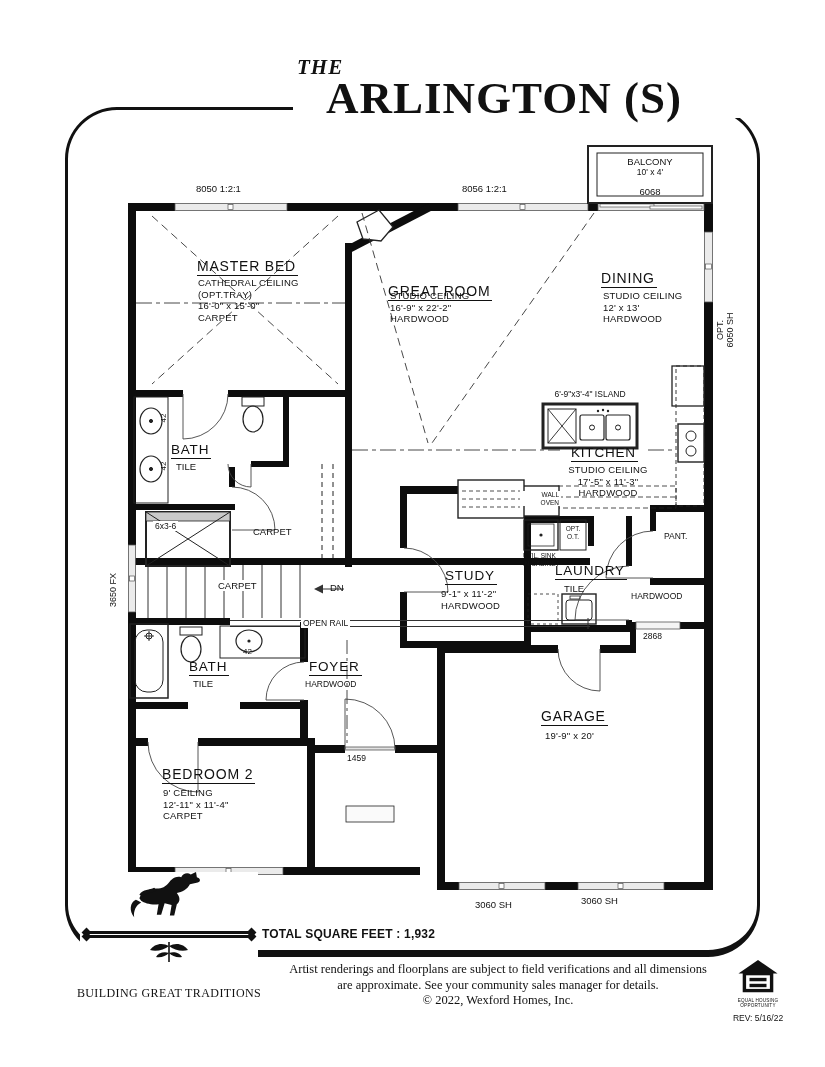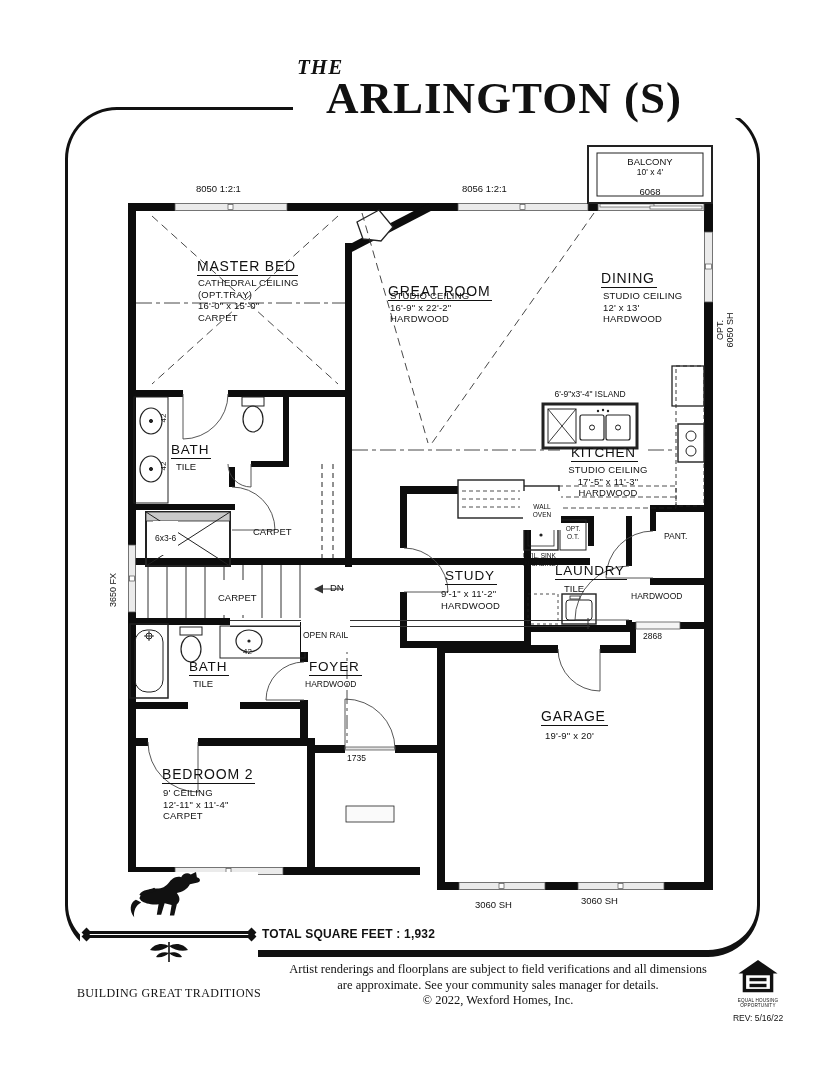--- a/index.html
+++ b/index.html
@@ -18,21 +18,21 @@
   
   .lbl{position:absolute;white-space:nowrap;color:#111;}
   .rn{font-size:13.5px;letter-spacing:.8px;border-bottom:1.5px solid #111;padding:0 2px 1px 0;}
   .rn2{font-size:14px;}
   .rs{font-size:9.5px;line-height:11.5px;letter-spacing:.2px;}
   .sm{font-size:9.5px;}
   .xs{font-size:8.5px;}
   .tny{font-size:6.5px;line-height:7.5px;letter-spacing:0;}
   .ctr{text-align:center;}
   .vlabel{transform:rotate(-90deg);transform-origin:center;font-size:9px;line-height:10px;text-align:center;}
-  .chip{background:#fff;padding:12px 2px;}
+  .chip{background:#fff;padding:0 2px;text-align:right;}
   
   #logo-box{position:absolute;left:80px;top:872px;width:178px;height:92px;background:#fff;text-align:center;}
   .logorule{height:3px;background:#111;position:relative;margin:1px 5px;}
   .logorule::before,.logorule::after{content:"";position:absolute;width:7px;height:7px;background:#111;
     transform:rotate(45deg);top:-2px;}
   .logorule::before{left:-2px;}.logorule::after{right:-2px;}
   #brand-name{font-family:"Liberation Serif",serif;font-size:17px;letter-spacing:1.5px;margin:0;}
   #tagline{position:absolute;left:62px;top:986px;width:214px;text-align:center;
            font-family:"Liberation Serif",serif;font-size:12px;letter-spacing:.4px;}
   #total-sf{position:absolute;left:262px;top:927px;font-size:12px;font-weight:bold;letter-spacing:.2px;}
@@ -336,21 +336,21 @@
   <div class="lbl xs" style="left:664px;top:531px;">PANT.</div>
   <div class="lbl xs" style="left:631px;top:591px;">HARDWOOD</div>
   <div class="lbl xs" style="left:643px;top:631px;">2868</div>
 
   <div class="lbl rn" style="left:189px;top:659px;">BATH</div>
   <div class="lbl sm" style="left:193px;top:678px;">TILE</div>
   <div class="lbl" style="left:243px;top:647px;font-size:8px;">42</div>
 
   <div class="lbl rn" style="left:309px;top:659px;">FOYER</div>
   <div class="lbl xs" style="left:305px;top:679px;">HARDWOOD</div>
-  <div class="lbl xs" style="left:347px;top:753px;">1735</div>
+  <div class="lbl xs" style="left:347px;top:753px;">1459</div>
 
   <div class="lbl rn rn2" style="left:162px;top:766px;">BEDROOM 2</div>
   <div class="lbl rs" style="left:163px;top:787px;">
     <div>9' CEILING</div>
     <div>12'-11" x 11'-4"</div>
     <div>CARPET</div>
   </div>
 
   <div class="lbl rn rn2" style="left:541px;top:708px;">GARAGE</div>
   <div class="lbl rs" style="left:545px;top:730px;">19'-9" x 20'</div>

